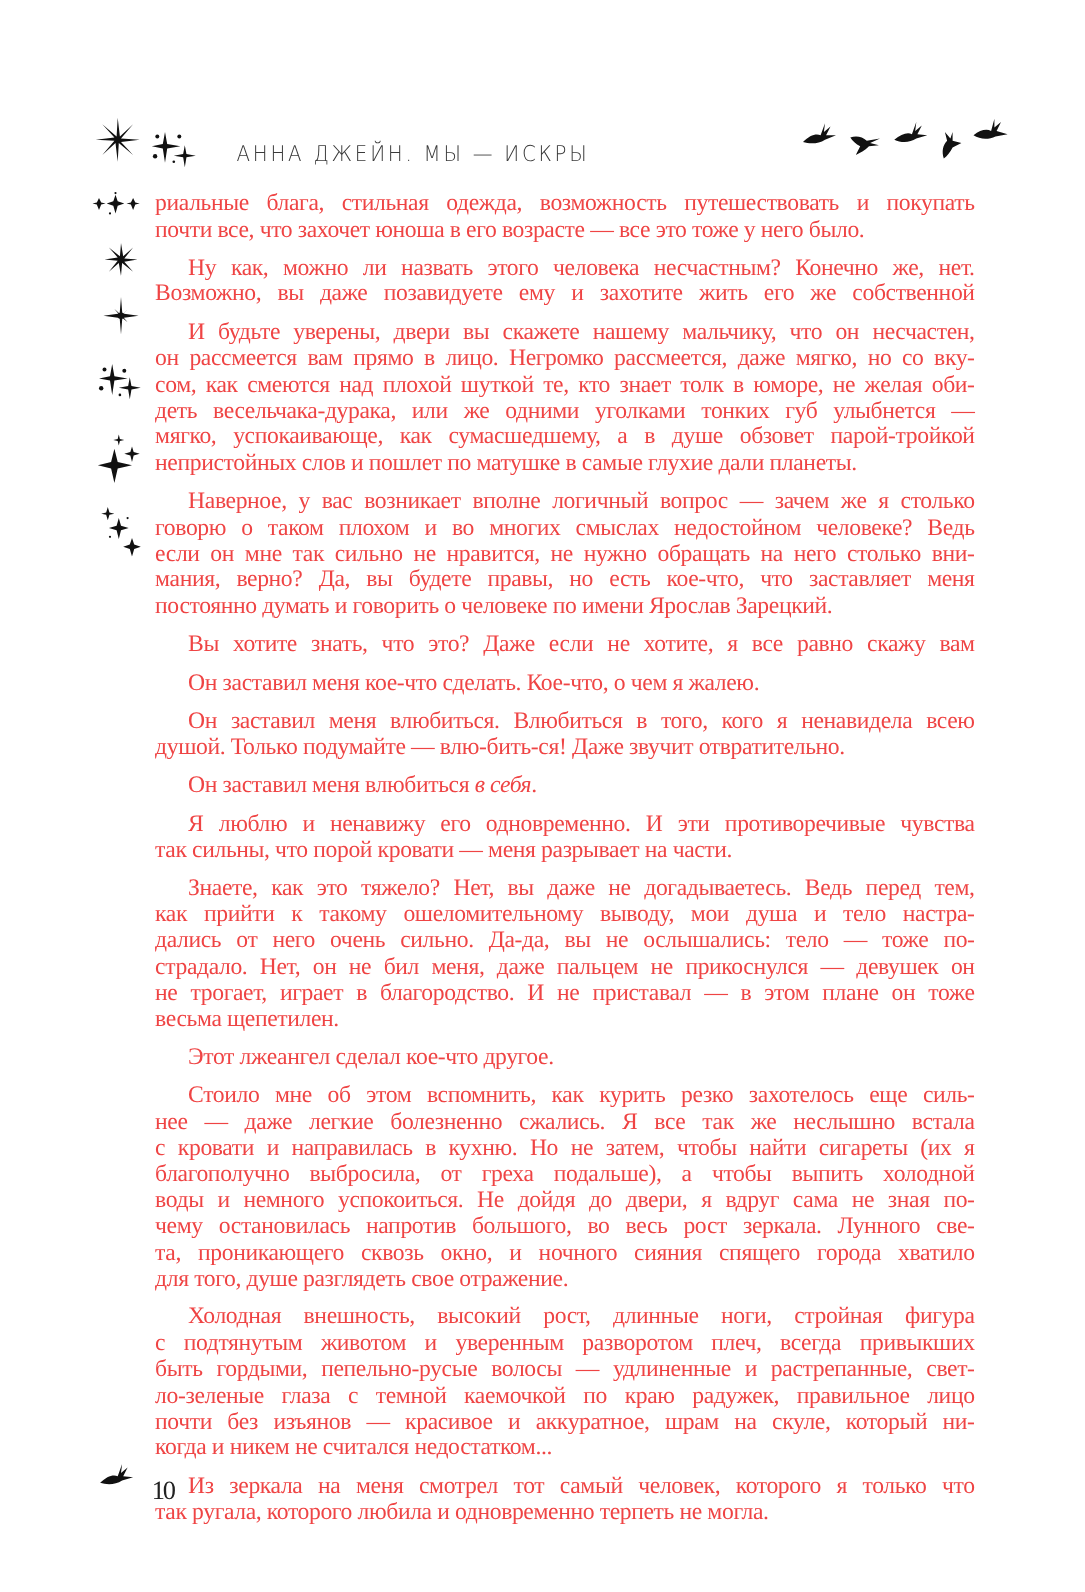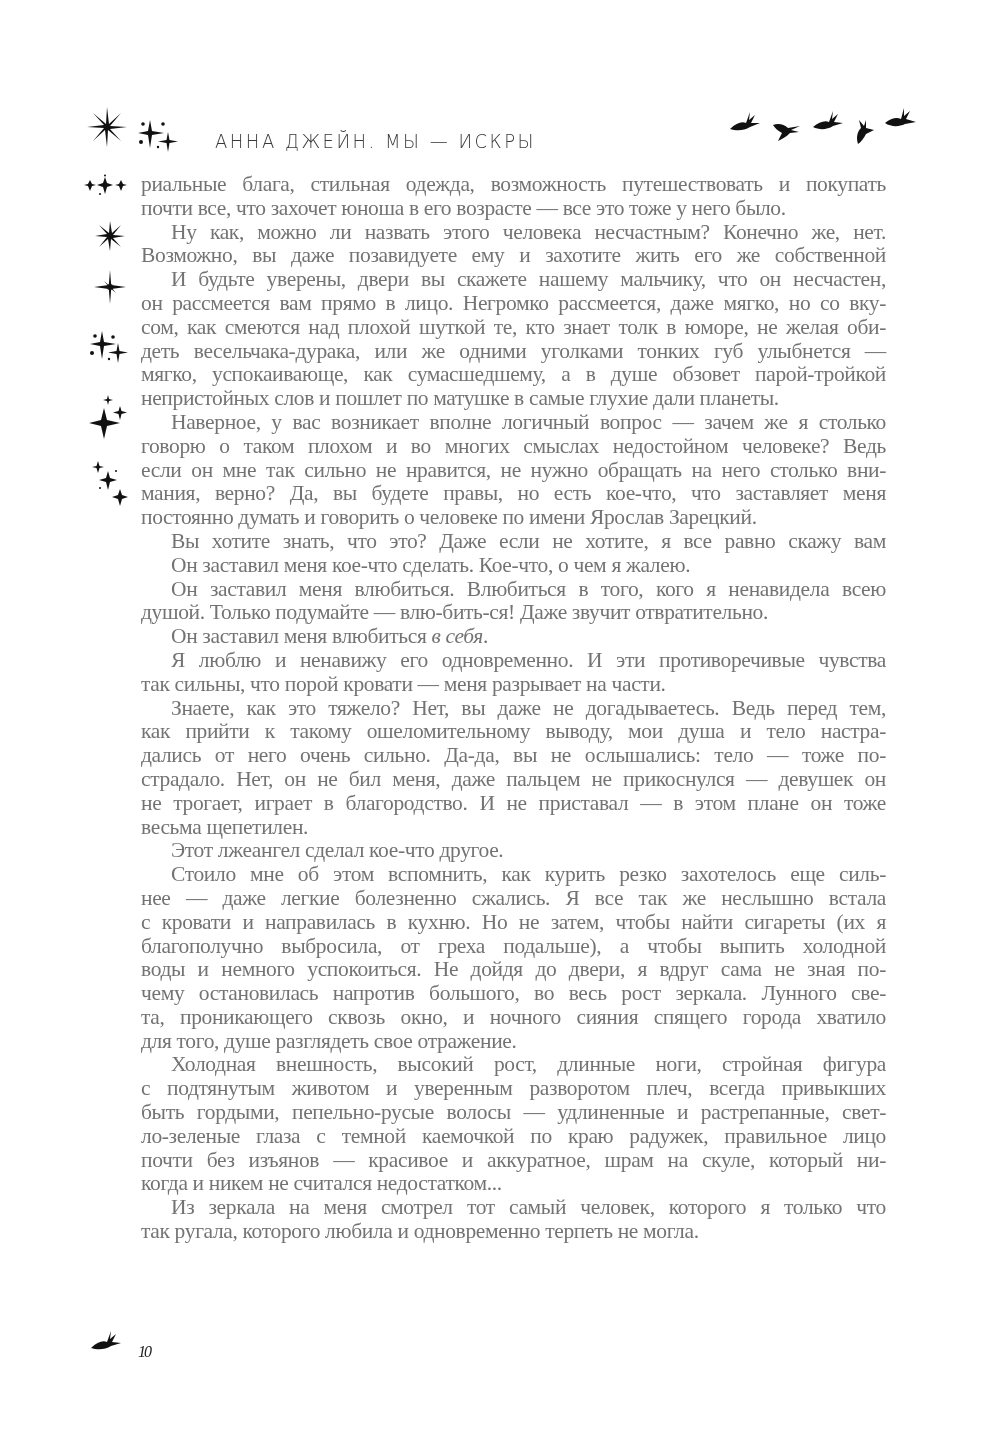--- a/index.html
+++ b/index.html
@@ -12,36 +12,35 @@
     font-size: 18px; letter-spacing: 2.5px; color: #3a3a3a;
     transform: scaleY(1.1);
   }
 
   .ornament { position: absolute; }
   .ornament svg { display: block; fill: #111; }
 
   .body-text {
     position: absolute; left: 141px; top: 159px; width: 745px;
     font-family: "Liberation Serif", serif; font-size: 21.5px;
-    line-height: 23.8px; color: #737373;
+    line-height: 23.8px; color: #ef4444;
   }
   .line {
     display: block; white-space: nowrap; text-align: justify;
     text-align-last: justify; height: 23.8px; letter-spacing: -0.35px;
     transform-origin: left center;
   }
   .line.last { text-align-last: left; }
-  .line.indent { padding-left: 30px; }
+  .line.indent { padding-left: 30px; margin-top: 11px; }
   .line em { font-style: italic; }
 
   .folio {
     position: absolute; left: 138px; top: 1329px;
-    font-family: "Liberation Serif", serif; font-size: 16px; color: #222;
+    font-family: "Liberation Serif", serif; font-size: 24px; color: #222;
     letter-spacing: -2px;
-    font-style: italic;
   }
 </style>
 </head>
 <body>
 
 <div class="page">
 
   <div class="ornament" style="left:86px;top:92px;">
     <svg width="42" height="42" viewBox="0 0 42 42">
       <g transform="translate(21,21)">

